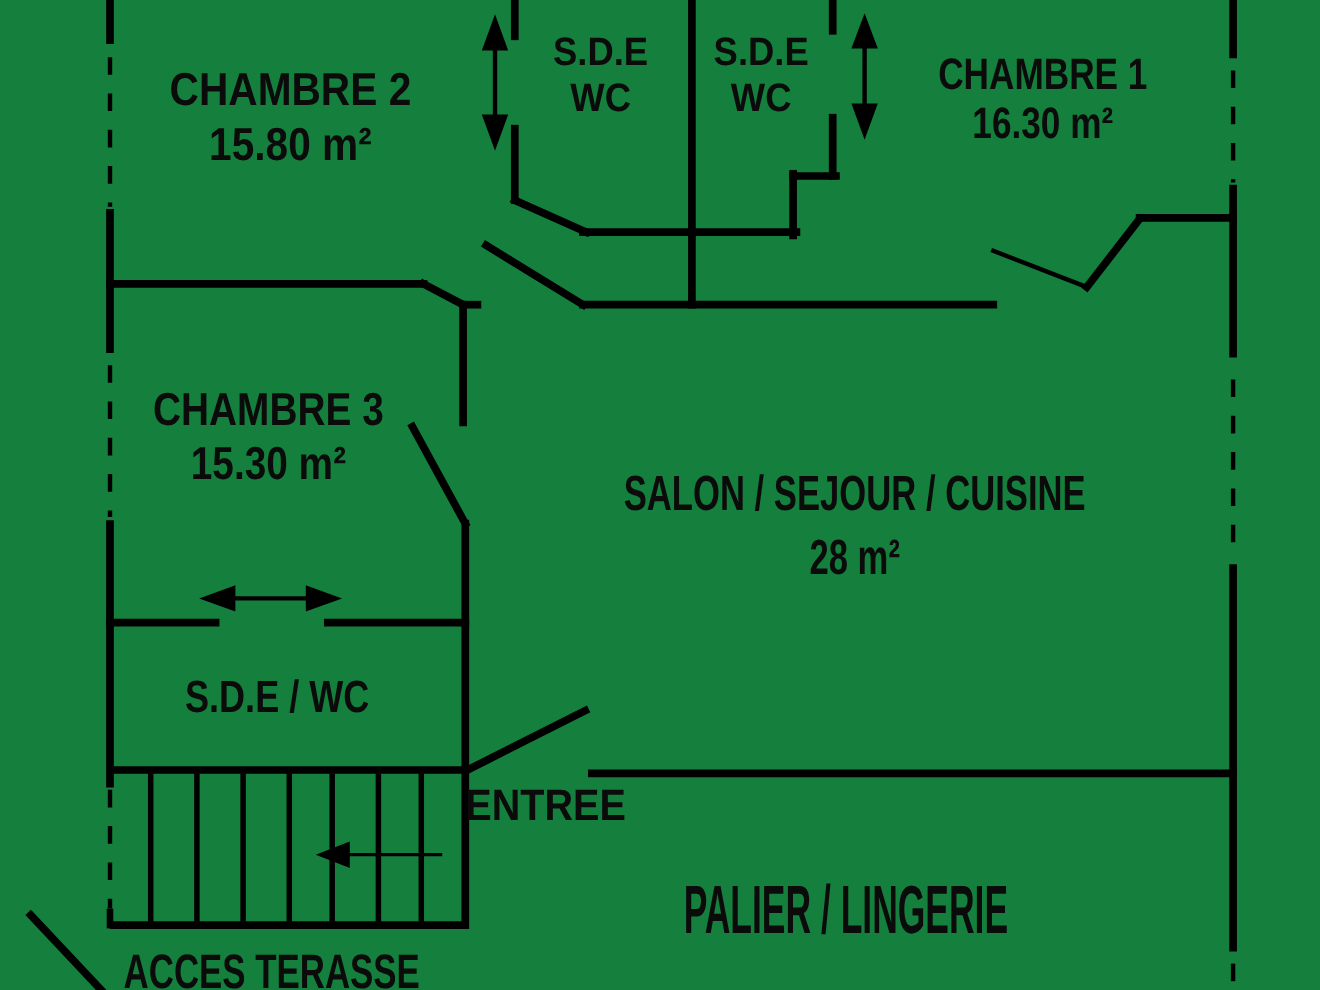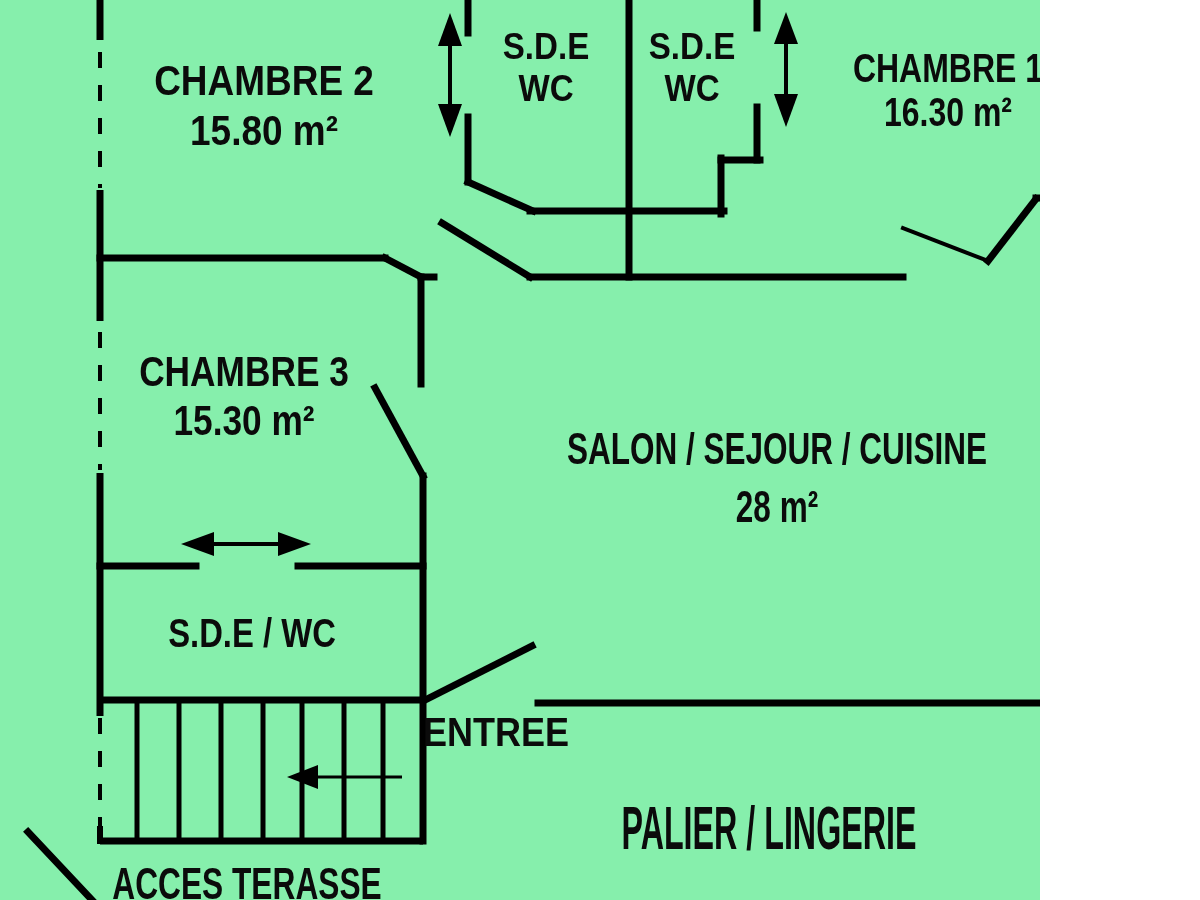--- a/index.html
+++ b/index.html
@@ -1,20 +1,20 @@
 <!DOCTYPE html>
 <html><head>
 <meta charset="utf-8">
 <style>
   html, body { margin: 0; padding: 0; background: #ffffff; }
   .plan-wrap {
     position: relative;
-    width: 1040px;
+    width: 1200px;
     height: 900px;
-    background: #86efac;
+    background: #15803d;
     overflow: hidden;
     font-family: "Liberation Sans", "DejaVu Sans", sans-serif;
   }
   .plan-wrap svg { position: absolute; left: 0; top: 0; }
   .room-label {
     position: absolute;
     color: #0b0b0b;
     font-weight: bold;
     text-align: center;
     white-space: nowrap;

